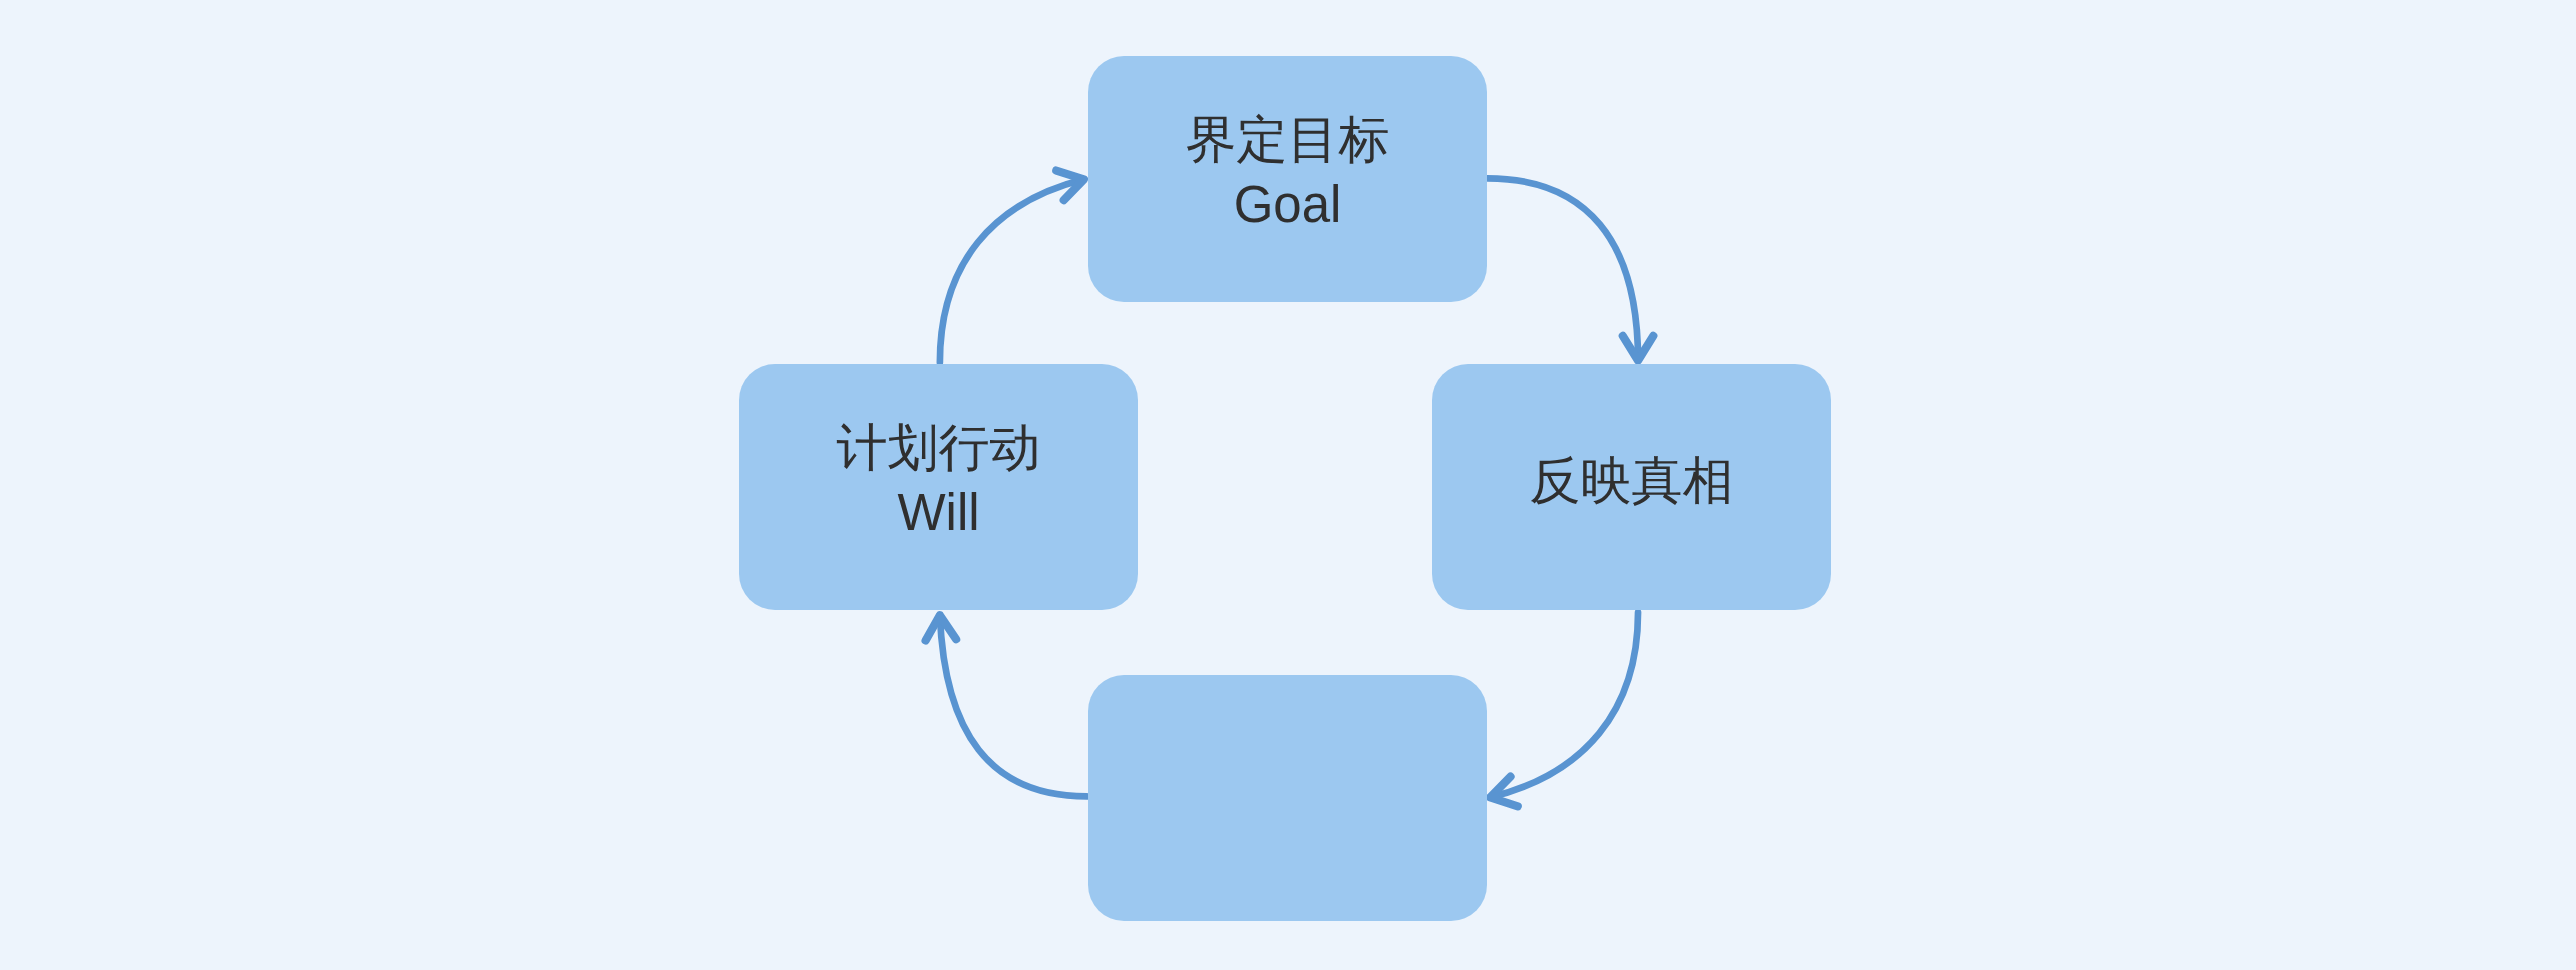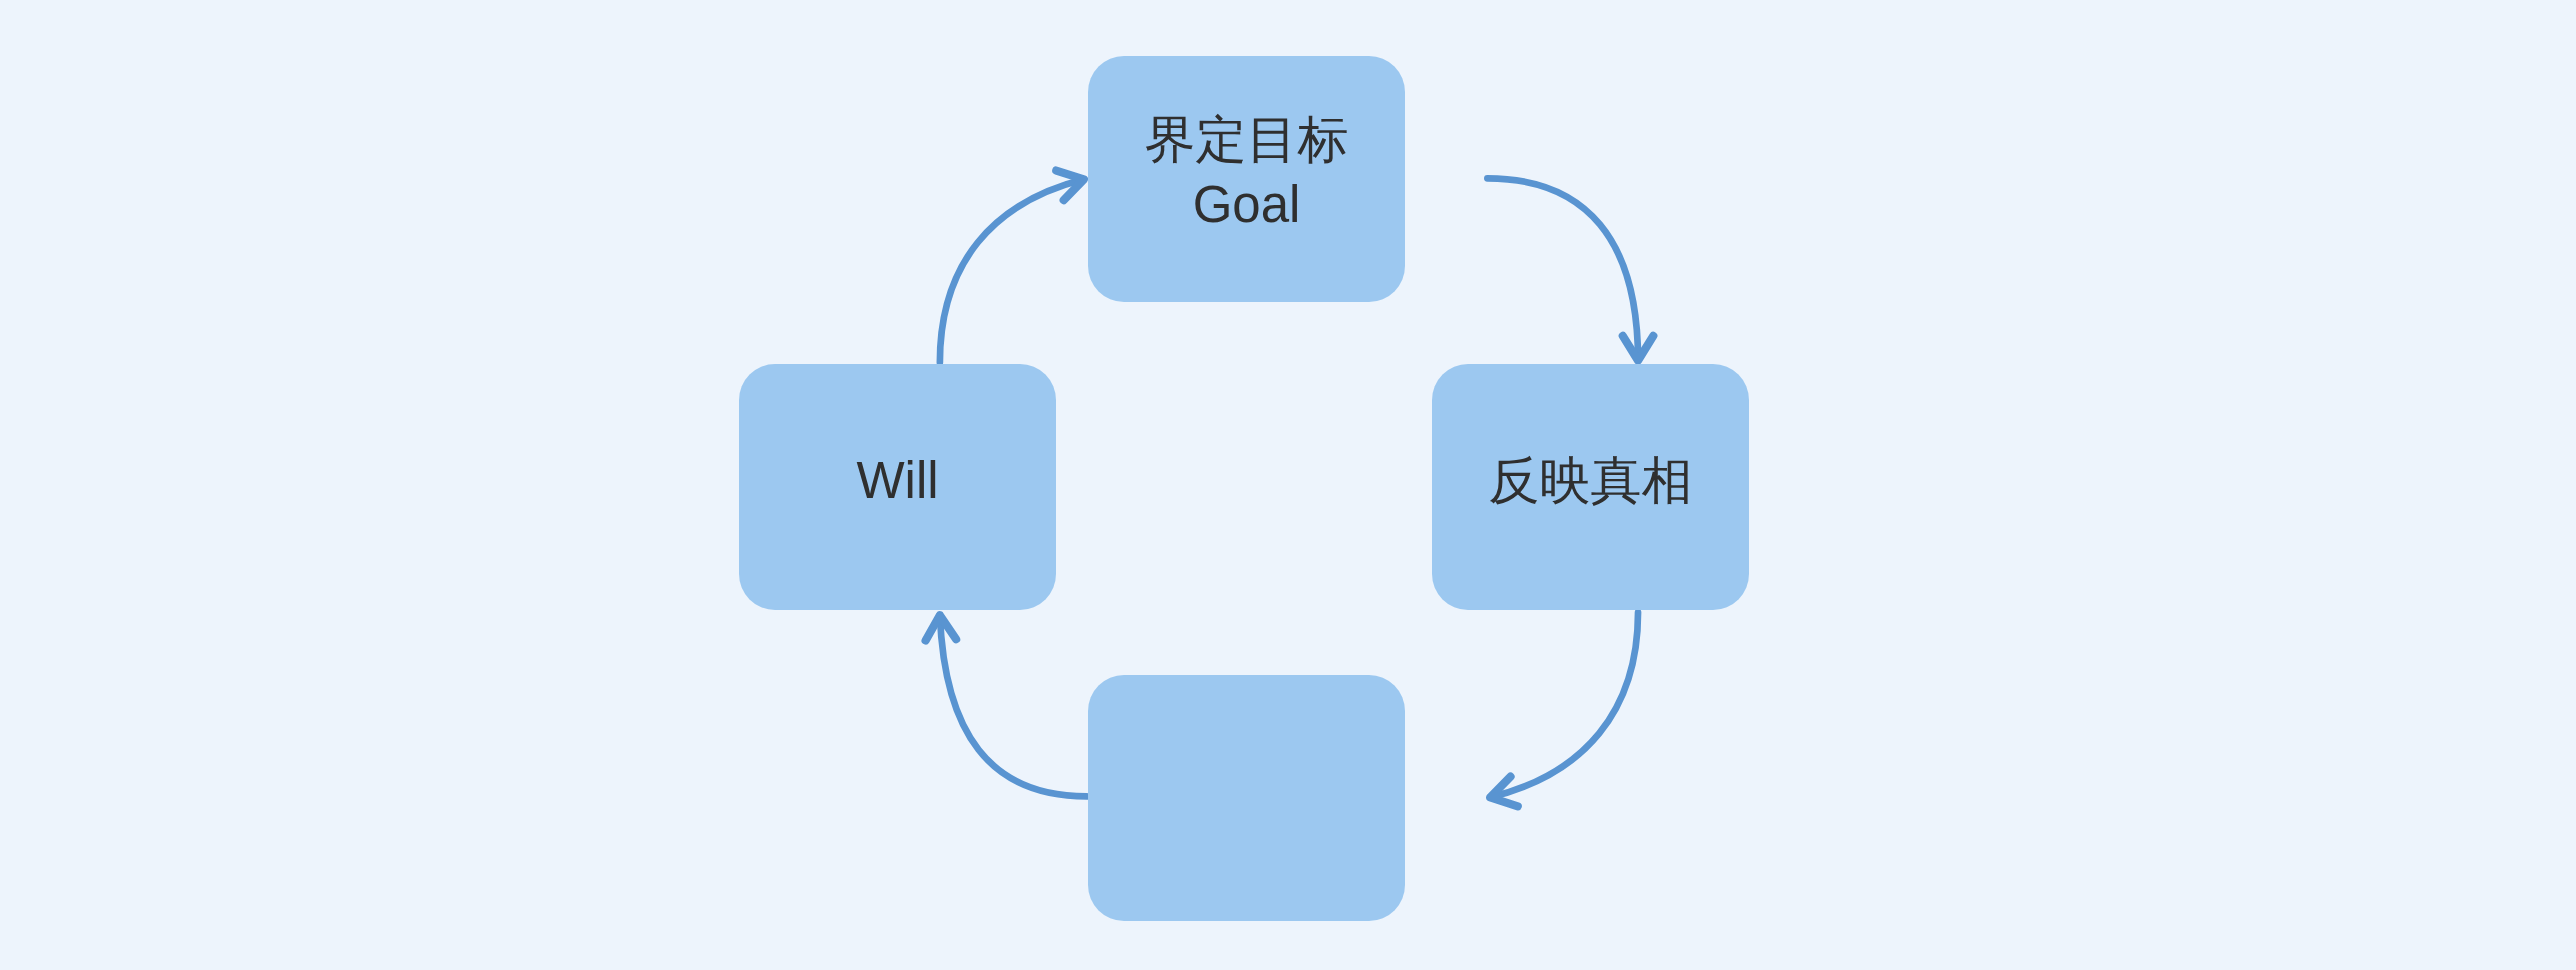--- a/index.html
+++ b/index.html
@@ -27,21 +27,21 @@
   }
   .arrows-layer {
     position: absolute;
     left: 0;
     top: 0;
     width: 2576px;
     height: 970px;
   }
   .node {
     position: absolute;
-    width: 317px;
+    width: 399px;
     height: 246px;
     border-radius: 36px;
     background: var(--node-fill);
     display: flex;
     flex-direction: column;
     align-items: center;
     justify-content: center;
     padding-bottom: 13.4px;
     text-align: center;
   }
@@ -85,17 +85,18 @@
   </div>
 
   <div class="node node-reality">
     <span class="label-zh">反映真相</span>
   </div>
 
   <div class="node node-options">
   </div>
 
   <div class="node node-will">
+    <span class="label-zh">计划行动</span>
     <span class="label-en">Will</span>
   </div>
 
 </div>
 
 
 </body></html>

